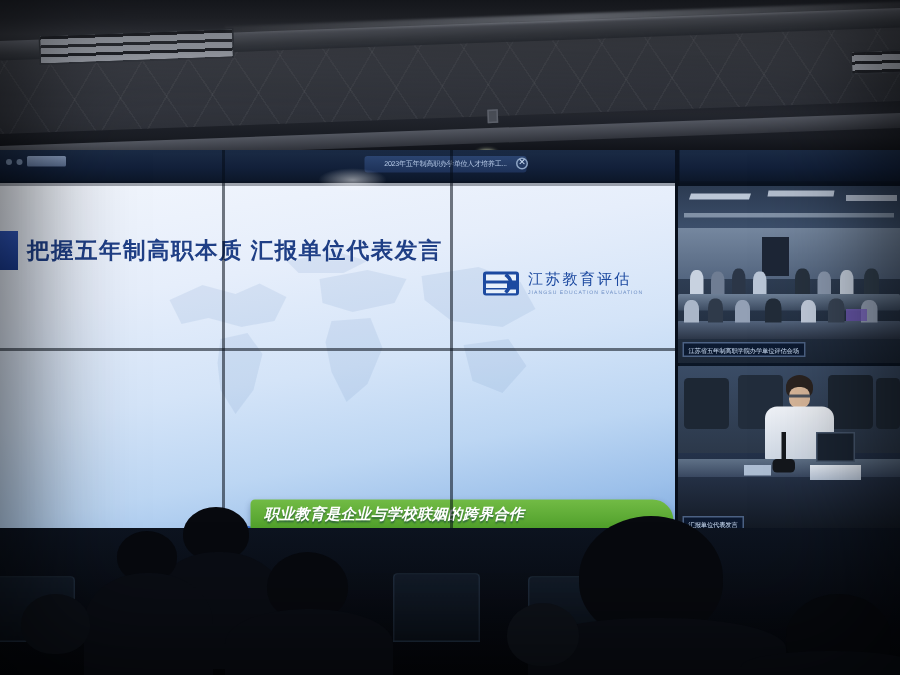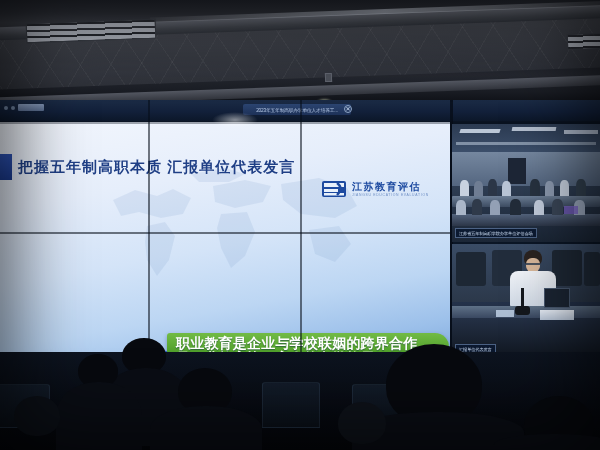--- a/index.html
+++ b/index.html
@@ -67,32 +67,32 @@
             opacity:.14; }
   .slide-accent { position:absolute; left:0; top:32px; width:12px; height:26px;
                   background:linear-gradient(180deg,#2f55b8,#1c3c91); }
   .slide-title { position:absolute; left:18px; top:36px; font-size:15px;
                  font-weight:bold; color:#1f3f86; letter-spacing:1px;
                  text-shadow:0 0 1px rgba(255,255,255,.7); white-space:nowrap; }
   .logo { position:absolute; left:322px; top:58px; display:flex;
           align-items:center; gap:4px; }
   .logo-mark { width:26px; height:19px; position:relative; }
   .logo-txt { display:flex; flex-direction:column; line-height:1; }
-  .logo-cn { font-size:10px; font-weight:bold; color:#1d4aa0; letter-spacing:1.5px; }
+  .logo-cn { font-size:10px; font-weight:normal; color:#1d4aa0; letter-spacing:1.5px; }
   .logo-en { font-size:3.4px; color:#6d8ec4; letter-spacing:.7px; margin-top:2px; }
 
   .arrow { position:absolute; width:0; height:0; }
   .arrow svg { display:block; }
 
   .banner { position:absolute; left:167px; width:282px; height:36px;
             border-radius:3px; padding:3px 0 0 9px;
             box-shadow:0 2px 4px rgba(10,30,80,.3); }
-  .banner .l1,.banner .l2 { font-size:14px; font-weight:bold; color:#fff;
+  .banner .l1,.banner .l2 { font-size:10px; font-weight:bold; color:#fff;
             letter-spacing:.2px; line-height:15px; white-space:nowrap;
-            text-shadow:0 1px 1px rgba(0,30,70,.45); }
+            text-shadow:0 1px 1px rgba(0,30,70,.45);font-style:italic; }
   .b-green { top:211px; background:linear-gradient(180deg,#72bb45,#4f9f2a 55%,#438f22);
              border-radius:3px 14px 14px 3px; }
 
   
   .seam { position:absolute; background:rgba(6,12,24,.55); }
   .seam.v { width:2px; top:0; bottom:0; }
   .seam.h { height:2px; left:0; right:0; }
   .glare { position:absolute; border-radius:50%;
            background:radial-gradient(ellipse at center,rgba(255,255,255,.5),rgba(255,255,255,0) 70%);
            pointer-events:none; }

